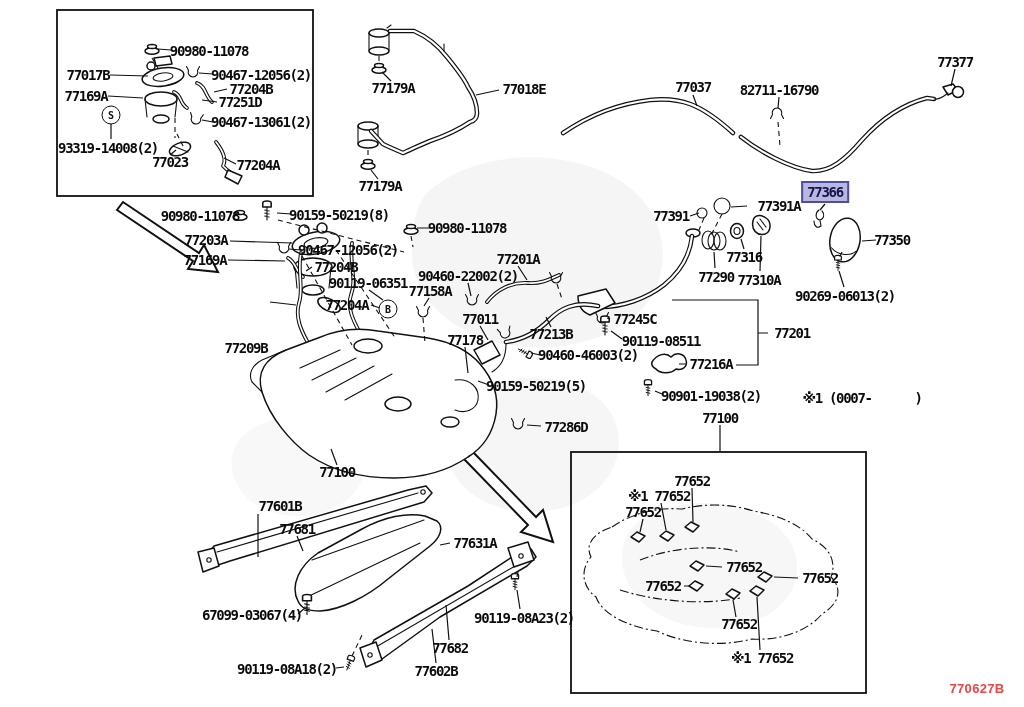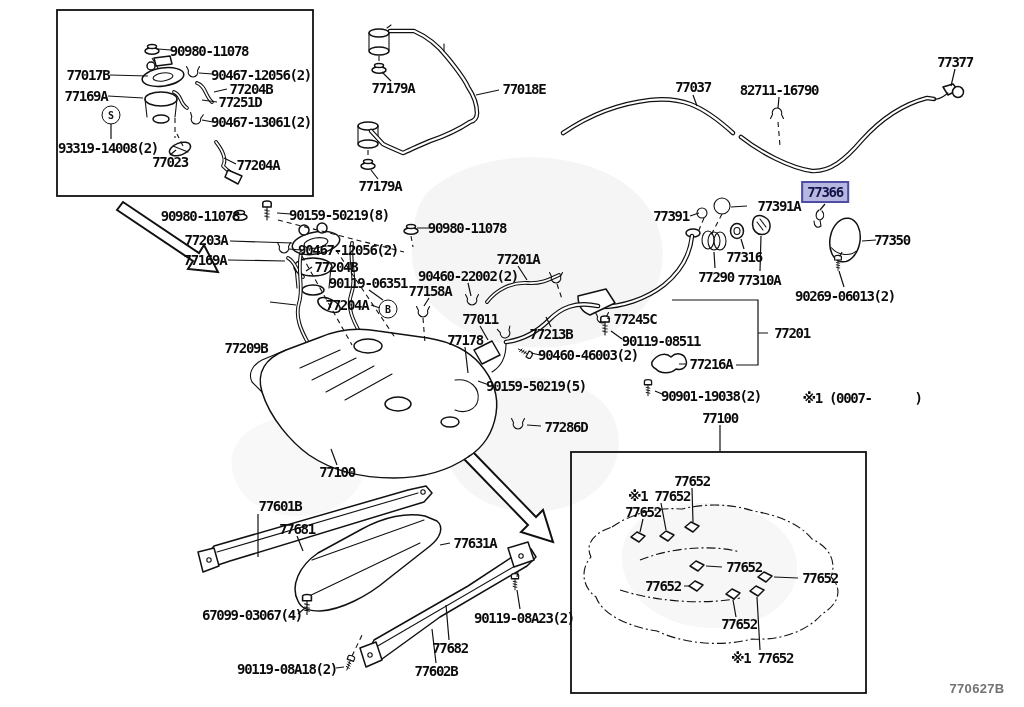--- a/index.html
+++ b/index.html
@@ -10,21 +10,21 @@
   #labels{position:absolute;inset:0;z-index:3;}
   .label{position:absolute;transform:translate(-50%,-50%);
          font:bold 14px "DejaVu Sans Mono","DejaVu Sans",monospace;
          letter-spacing:-1.3px;color:#0b0b0b;white-space:pre;line-height:1;}
   .label.hl{padding:2px 4px;border-style:solid;border-width:2px;}
   .sym{position:absolute;transform:translate(-50%,-50%);width:17px;height:17px;
        border:1.7px solid #111;border-radius:50%;background:#fff;
        display:flex;align-items:center;justify-content:center;
        font:bold 10px "DejaVu Sans Mono","DejaVu Sans",monospace;color:#111;}
   .code{position:absolute;transform:translate(-50%,-50%);
-        font:600 13px "Liberation Sans",sans-serif;color:#737373;letter-spacing:0.3px;}
+        font:600 13px "Liberation Sans",sans-serif;color:#ef4444;letter-spacing:0.3px;}
   
   .pt{fill:#fff;stroke:#111;stroke-width:1.5;stroke-linejoin:round;}
   .thin{fill:none;stroke:#111;stroke-width:1.1;stroke-linejoin:round;stroke-linecap:round;}
   .ln{fill:none;stroke:#111;stroke-width:1.2;}
   .ld{fill:none;stroke:#111;stroke-width:1.1;stroke-dasharray:5 4;}
   .o{fill:none;stroke:#111;stroke-width:4.6;stroke-linejoin:round;stroke-linecap:round;}
   .i{fill:none;stroke:#fff;stroke-width:2.2;stroke-linejoin:round;stroke-linecap:round;}
   .o2{fill:none;stroke:#111;stroke-width:3.8;stroke-linejoin:round;stroke-linecap:round;}
   .i2{fill:none;stroke:#fff;stroke-width:1.7;stroke-linejoin:round;stroke-linecap:round;}
   .box{fill:none;stroke:#111;stroke-width:1.8;}

